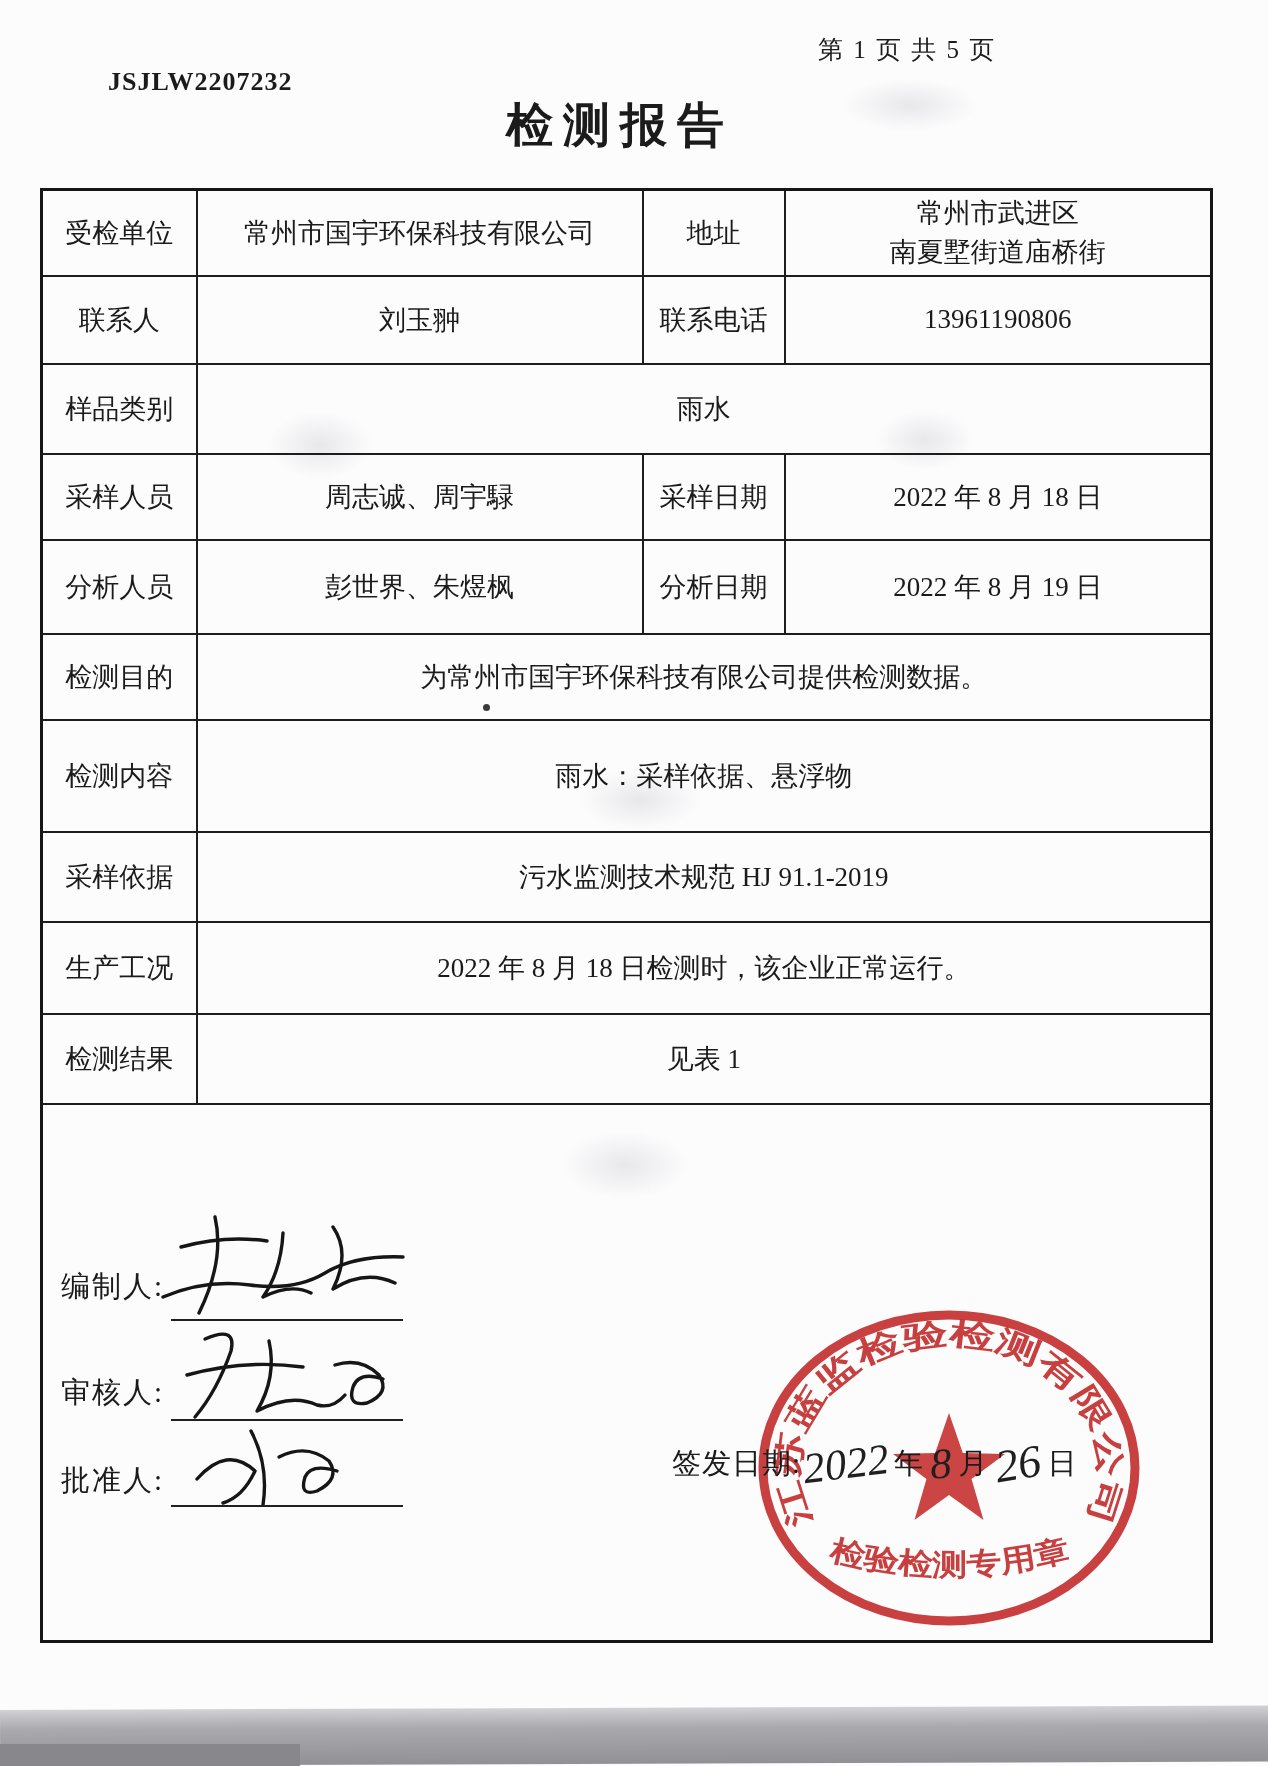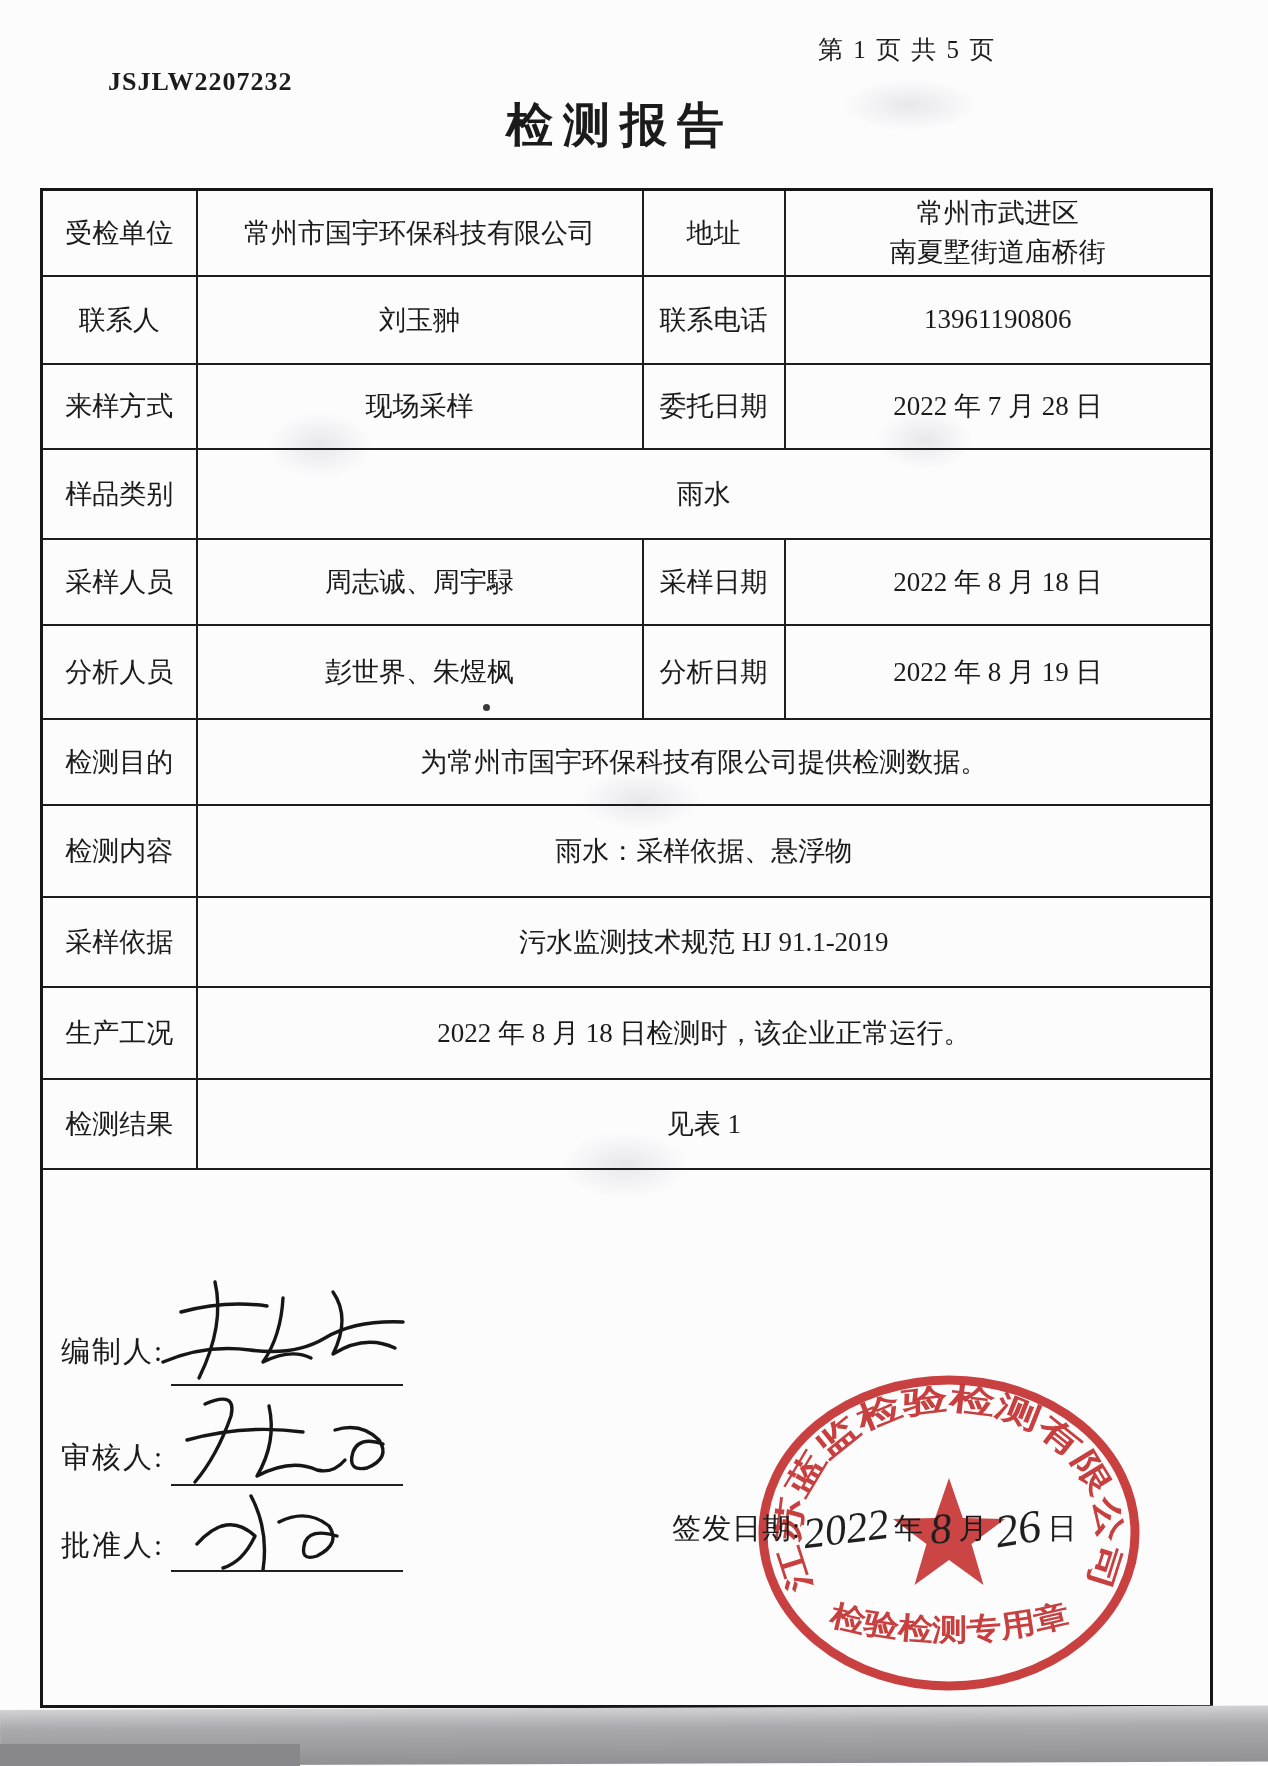--- a/index.html
+++ b/index.html
@@ -73,47 +73,41 @@
       <td>地址</td>
       <td class="two-line">常州市武进区
 南夏墅街道庙桥街</td>
     </tr>
     <tr style="height:88px">
       <td>联系人</td>
       <td>刘玉翀</td>
       <td>联系电话</td>
       <td>13961190806</td>
     </tr>
-    <tr style="height:85px">
-      <td>来样方式</td>
-      <td>现场采样</td>
-      <td>委托日期</td>
-      <td>2022 年 7 月 28 日</td>
-    </tr>
     <tr style="height:90px">
       <td>样品类别</td>
       <td class="val-left" colspan="3">雨水</td>
     </tr>
     <tr style="height:86px">
       <td>采样人员</td>
       <td>周志诚、周宇騄</td>
       <td>采样日期</td>
       <td>2022 年 8 月 18 日</td>
     </tr>
     <tr style="height:94px">
       <td>分析人员</td>
       <td>彭世界、朱煜枫</td>
       <td>分析日期</td>
       <td>2022 年 8 月 19 日</td>
     </tr>
     <tr style="height:86px">
       <td>检测目的</td>
       <td class="val-left" colspan="3">为常州市国宇环保科技有限公司提供检测数据。</td>
     </tr>
-    <tr style="height:92px">
+    <tr style="height:112px">
       <td>检测内容</td>
       <td class="val-left" colspan="3">雨水：采样依据、悬浮物</td>
     </tr>
     <tr style="height:90px">
       <td>采样依据</td>
       <td class="val-left" colspan="3">污水监测技术规范 HJ 91.1-2019</td>
     </tr>
     <tr style="height:92px">
       <td>生产工况</td>
       <td class="val-left" colspan="3">2022 年 8 月 18 日检测时，该企业正常运行。</td>

